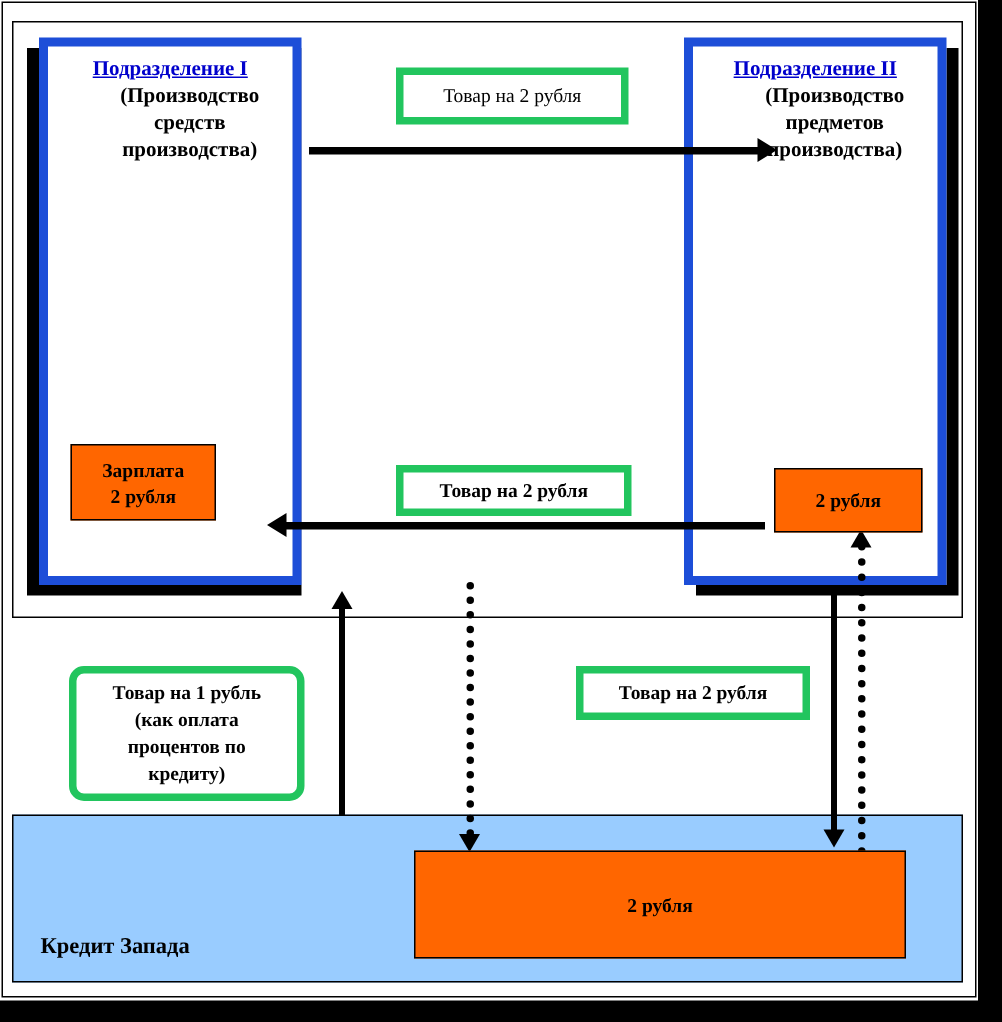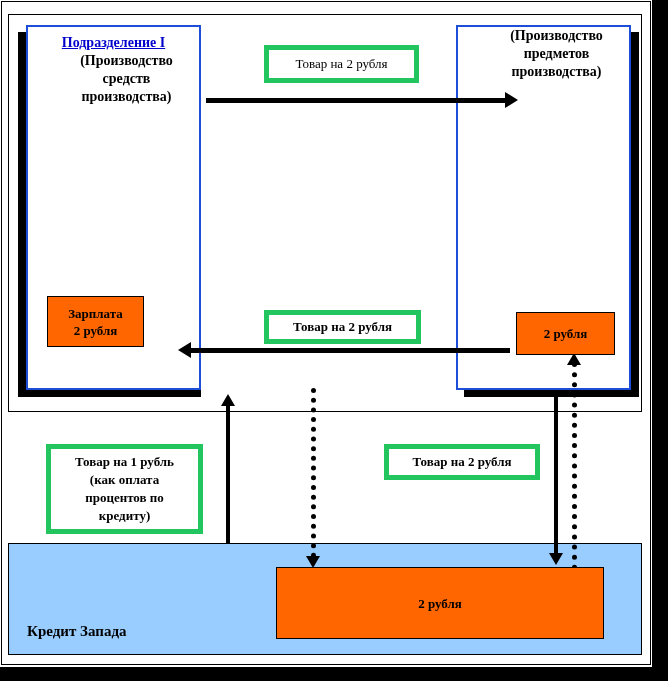--- a/index.html
+++ b/index.html
@@ -46,21 +46,21 @@
     width: 634px; height: 398px;
     border: 1px solid #000000;
     background: #ffffff;
     box-sizing: border-box;
   }
 
   
   .dept {
     position: absolute;
     background: #ffffff;
-    border: 2px solid #1d4ed8;
+    border: 6px solid #1d4ed8;
     box-sizing: border-box;
     z-index: 3;
   }
   .dept-shadow {
     position: absolute;
     background: #000000;
     z-index: 2;
   }
   .dept-title {
     color: #0000cc;
@@ -197,20 +197,21 @@
   <div class="panel-production"></div>
 
   <div class="dept-shadow" style="left:18px; top:32px; width:183px; height:365px;"></div>
   <div class="dept" style="left:26px; top:25px; width:175px; height:365px;">
     <span class="dept-title">Подразделение I</span>
     <span class="dept-sub">(Производство средств производства)</span>
   </div>
 
   <div class="dept-shadow" style="left:464px; top:32px; width:175px; height:365px;"></div>
   <div class="dept" style="left:456px; top:25px; width:175px; height:365px;">
+    <span class="dept-title">Подразделение II</span>
     <span class="dept-sub">(Производство предметов производства)</span>
   </div>
 
   <div class="line-h" style="left:206px; top:98px; width:302px;"></div>
   <div class="arrow arrow-right" style="left:505px; top:92px;"></div>
 
   <div class="caption-box" style="left:264px; top:45px; width:155px; height:38px;">
     <span>Товар на 2 рубля</span>
   </div>
 
@@ -226,21 +227,21 @@
     <span>2 рубля</span>
   </div>
 
   <div class="money-box" style="left:516px; top:312px; width:99px; height:43px;">
     <span>2 рубля</span>
   </div>
 
   <div class="line-v" style="left:226px; top:404px; width:4px; height:140px;"></div>
   <div class="arrow arrow-up" style="left:221px; top:394px;"></div>
 
-  <div class="caption-box bold" style="left:46px; top:444px; width:157px; height:90px; flex-direction:column;">
+  <div class="caption-box bold" style="left:46px; top:444px; width:157px; height:90px; flex-direction:column;border-radius:10px;">
     <span>Товар на 1 рубль</span>
     <span>(как оплата</span>
     <span>процентов по</span>
     <span>кредиту)</span>
   </div>
 
   <div class="line-v" style="left:554px; top:390px; width:4px; height:166px;"></div>
   <div class="arrow arrow-down" style="left:549px; top:553px;"></div>
 
   <div class="caption-box bold" style="left:384px; top:444px; width:156px; height:36px;">

